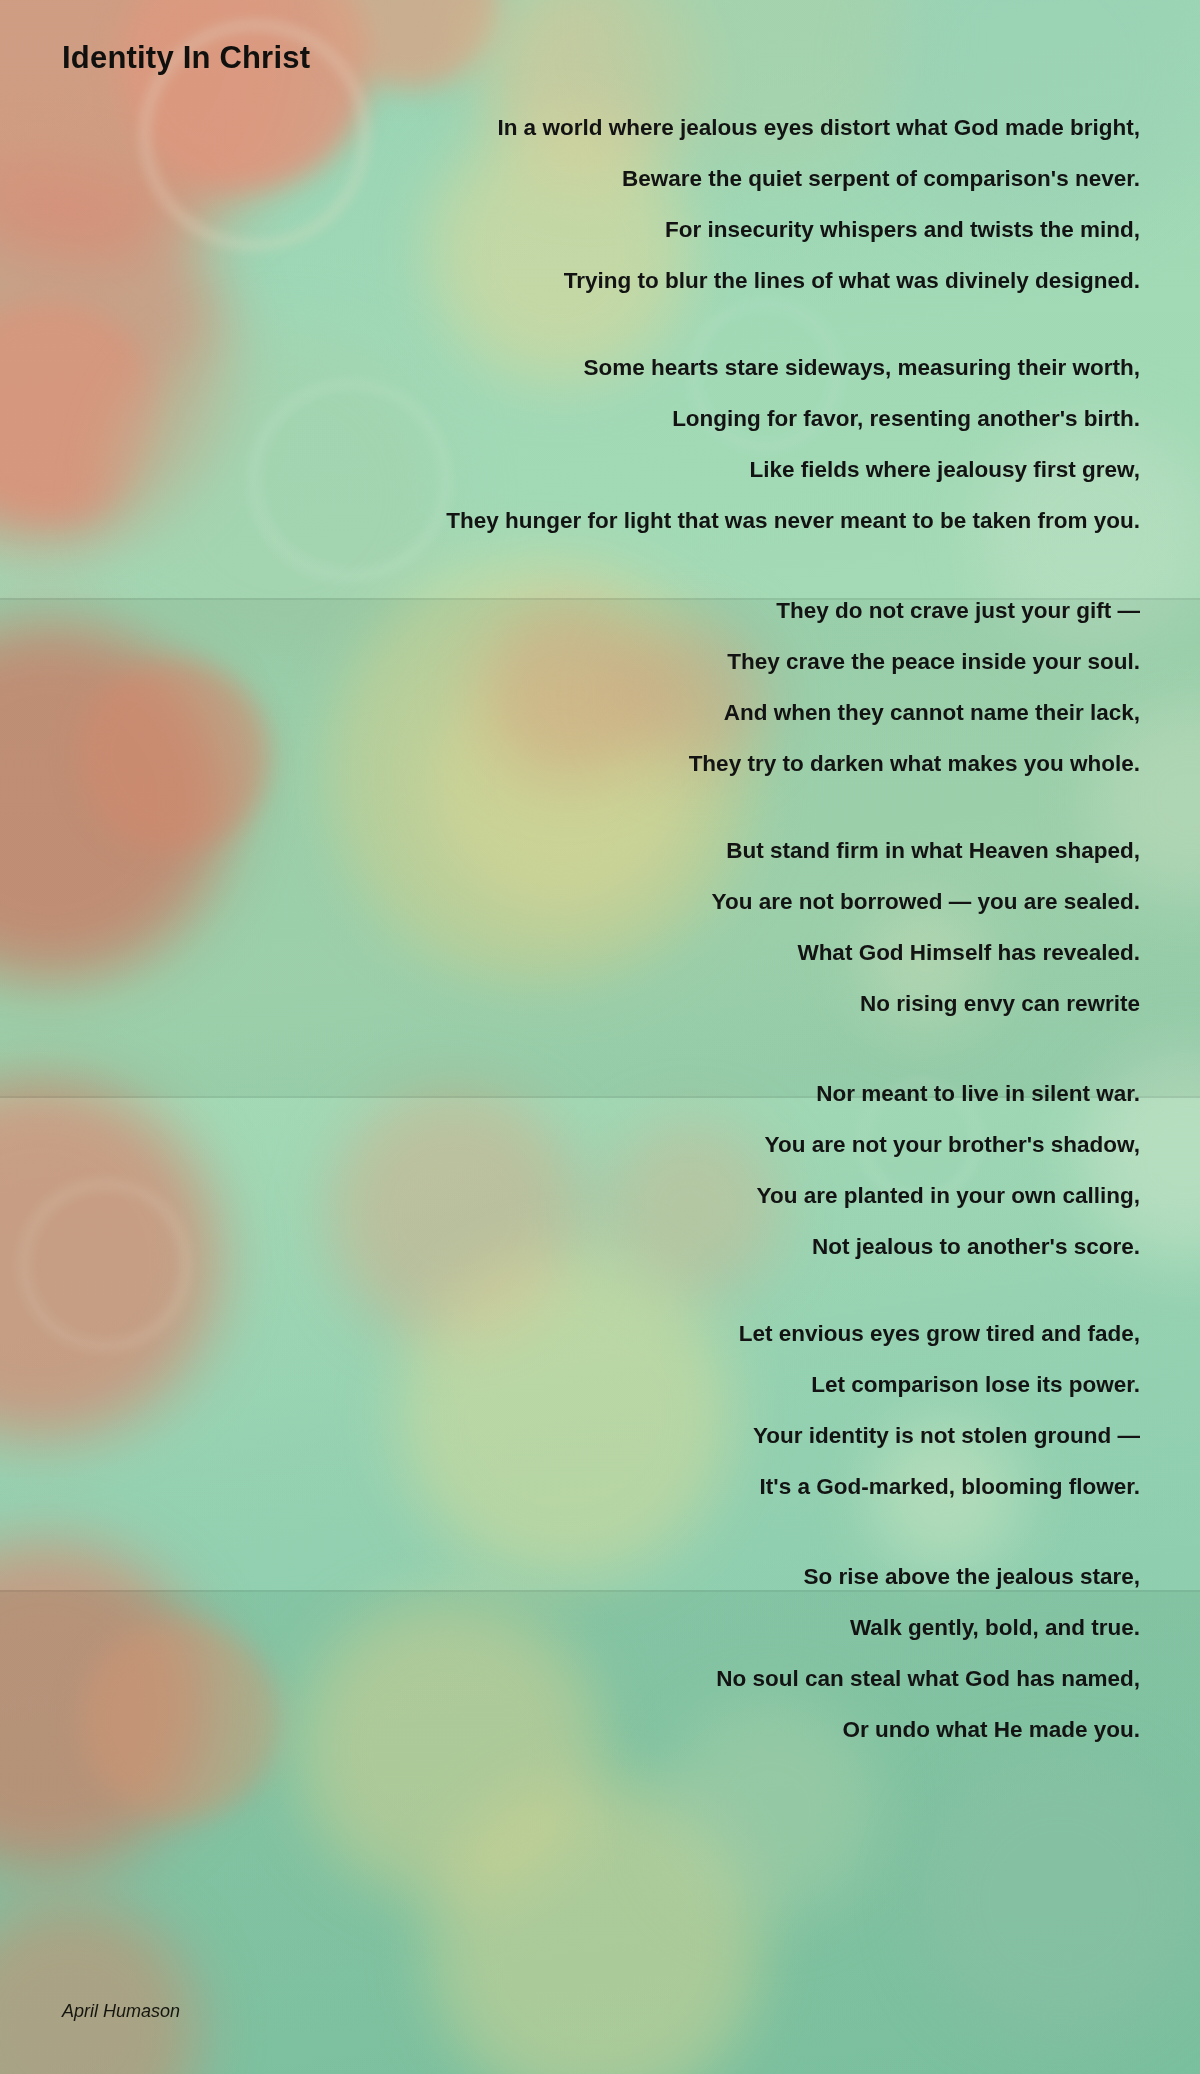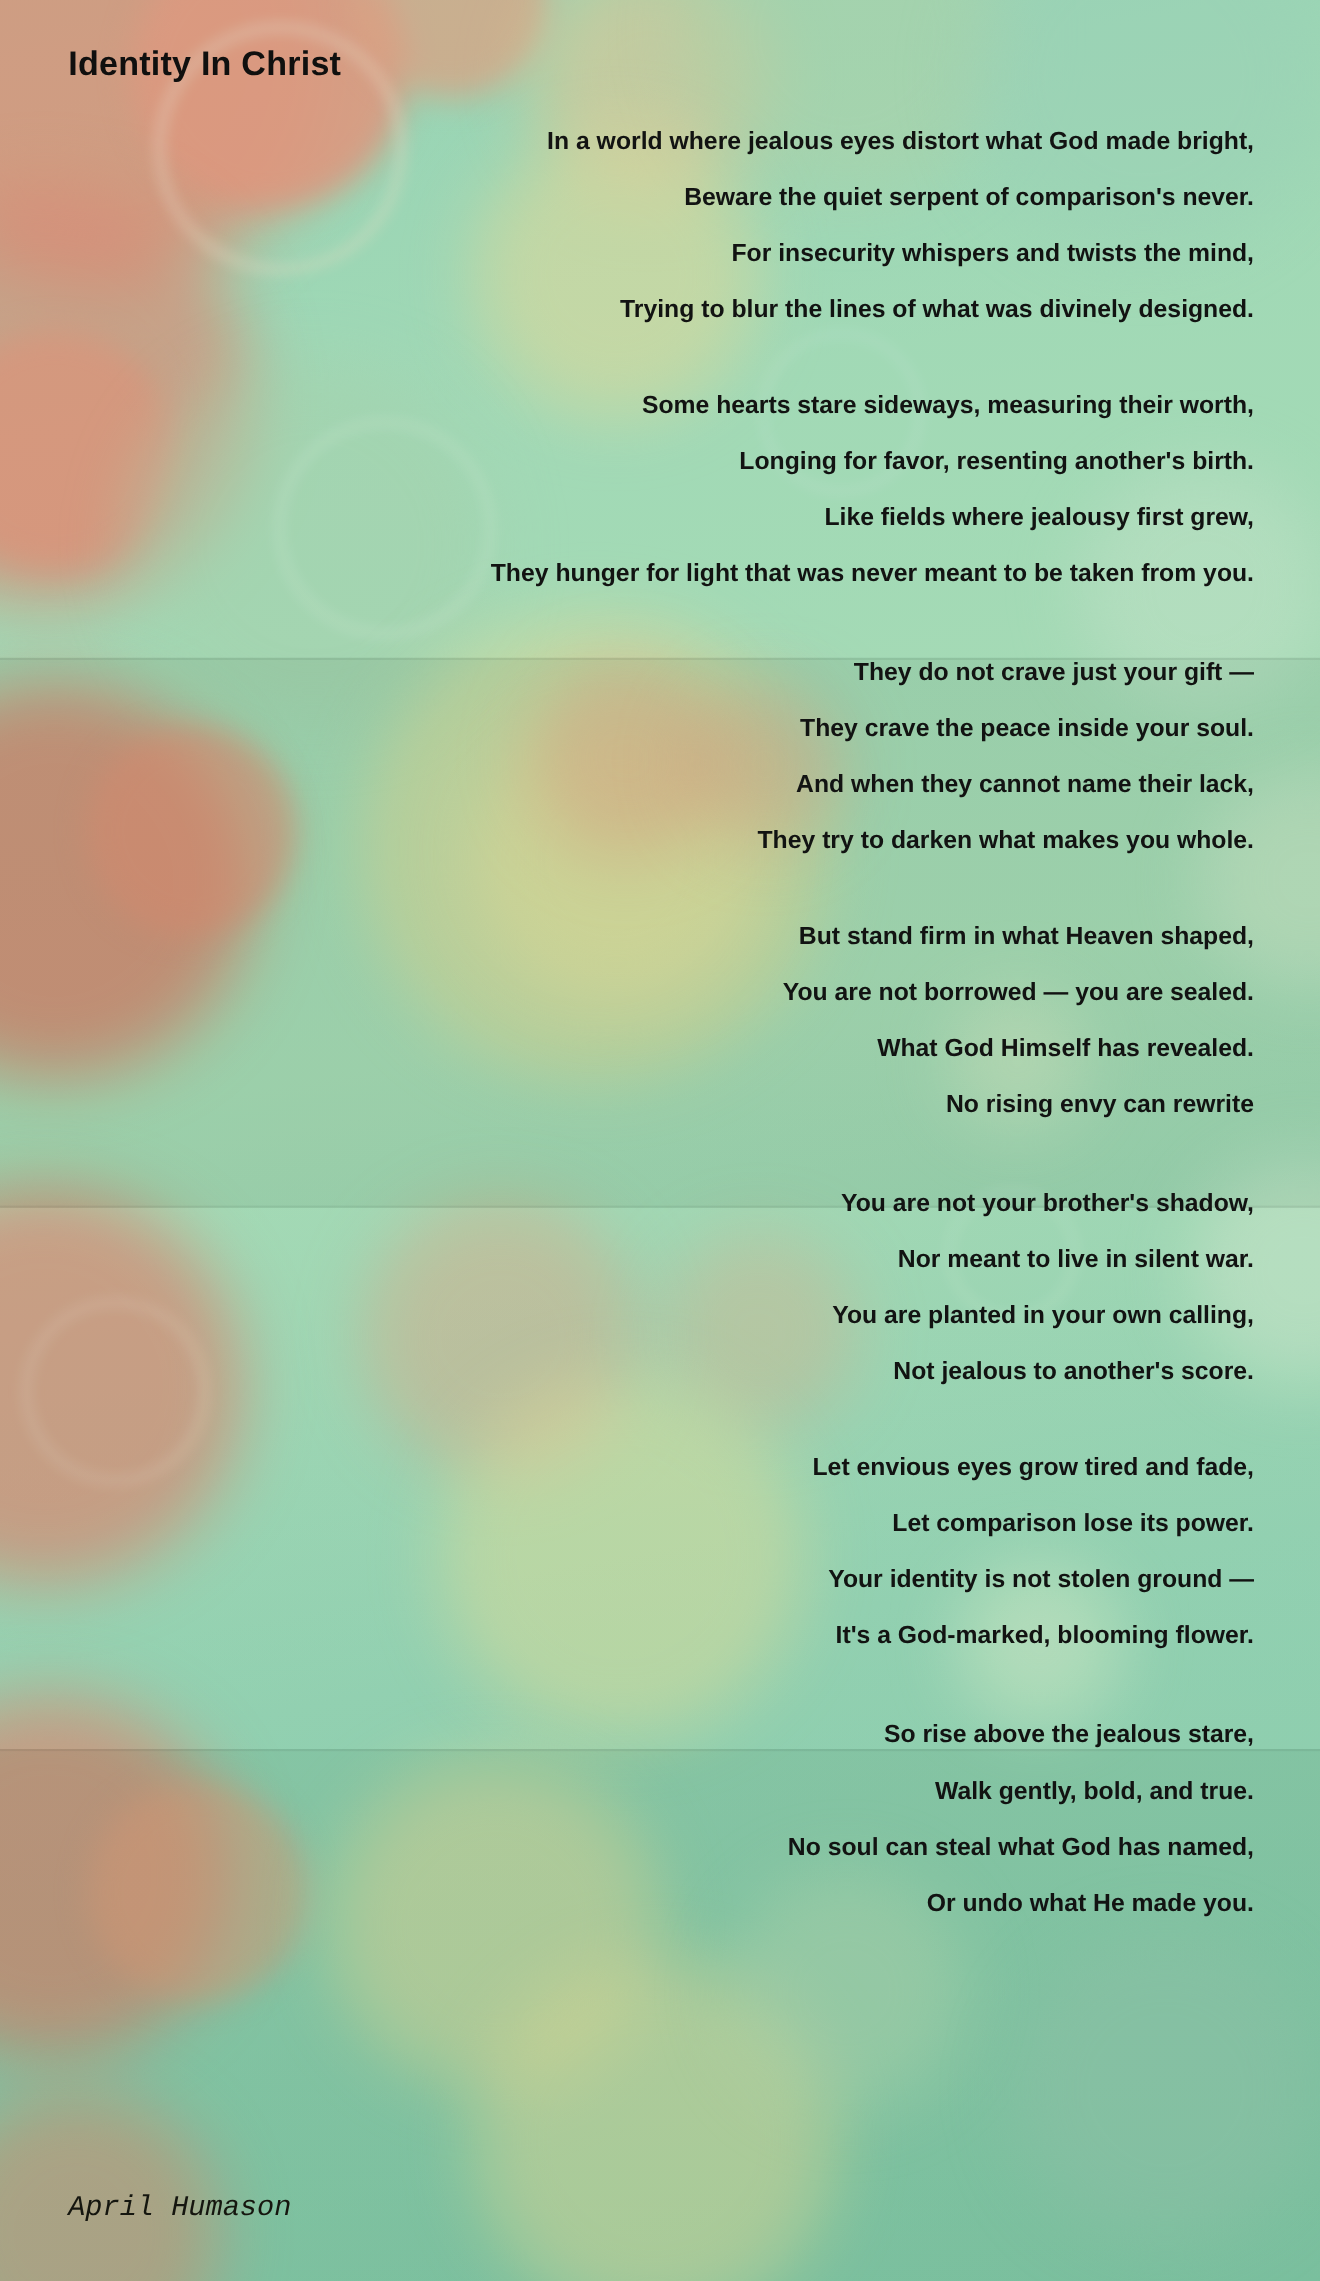--- a/index.html
+++ b/index.html
@@ -85,24 +85,24 @@
     line-height: 51px;
     white-space: pre;
   }
   .stanza.gap-big { margin-bottom: 39px; }
 
   #poem-author {
     position: absolute;
     left: 62px;
     bottom: 52px;
     z-index: 5;
-    font-size: 26px;
+    font-size: 18px;
     font-style: italic;
     color: #15160f;
-    font-family: Liberation Mono, monospace;
+    font-family: Liberation Sans, sans-serif;
   }
 </style>
 </head>
 <body>
 
 <div id="poem-page">
 
   <div class="bokeh-layer">
 
     <div class="blob soft" style="left:-120px; top:-160px; width:420px; height:420px; background:rgba(236,120,96,0.85);"></div>
@@ -186,22 +186,22 @@
     </div>
 
     <div class="stanza gap-big">
       <div class="line">But stand firm in what Heaven shaped,</div>
       <div class="line">You are not borrowed — you are sealed.</div>
       <div class="line">What God Himself has revealed.</div>
       <div class="line">No rising envy can rewrite</div>
     </div>
 
     <div class="stanza">
+      <div class="line">Nor meant to live in silent war.</div>
       <div class="line">You are not your brother's shadow,</div>
-      <div class="line">Nor meant to live in silent war.</div>
       <div class="line">You are planted in your own calling,</div>
       <div class="line">Not jealous to another's score.</div>
     </div>
 
     <div class="stanza gap-big">
       <div class="line">Let envious eyes grow tired and fade,</div>
       <div class="line">Let comparison lose its power.</div>
       <div class="line">Your identity is not stolen ground —</div>
       <div class="line">It's a God-marked, blooming flower.</div>
     </div>

